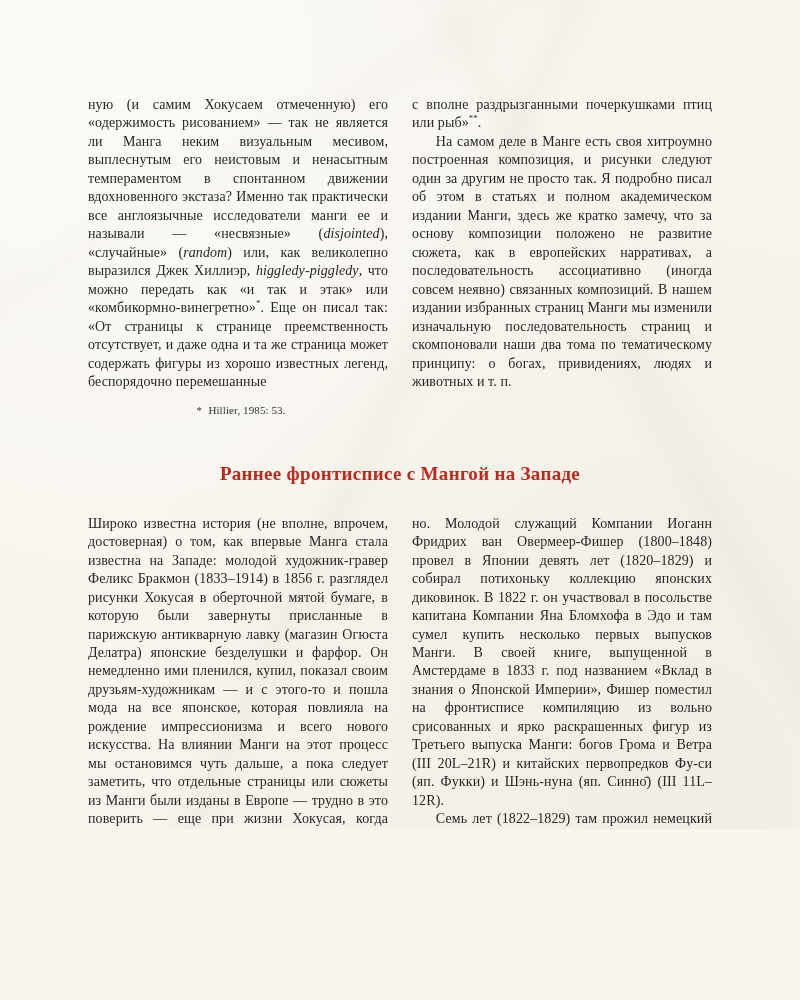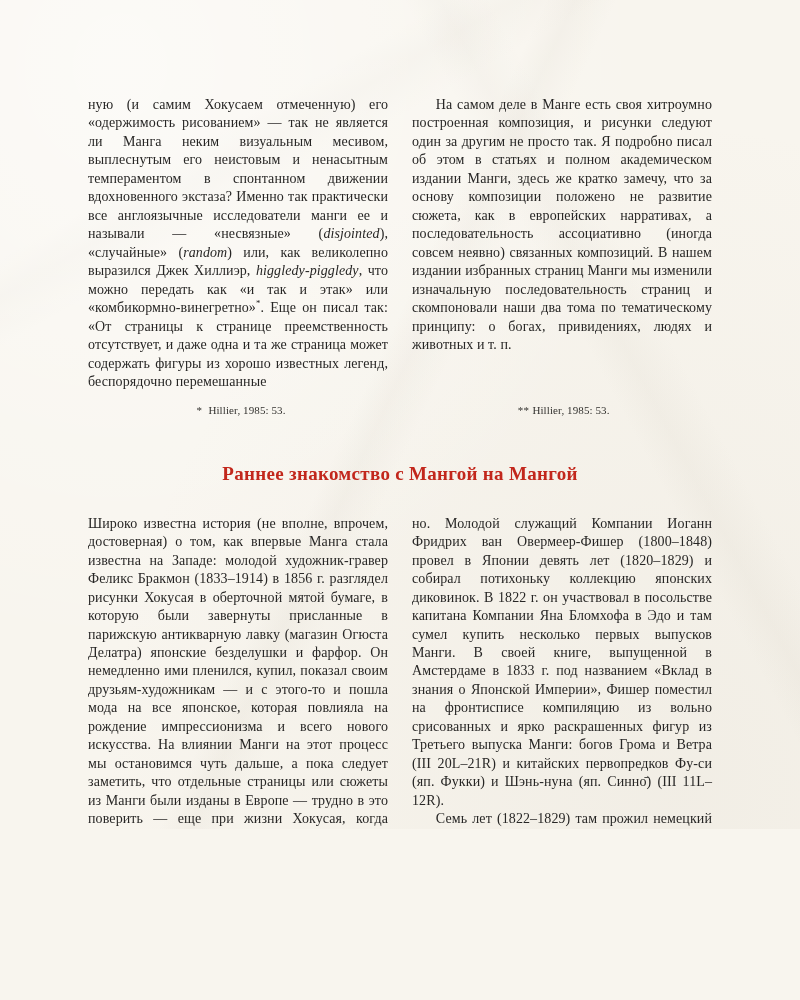--- a/index.html
+++ b/index.html
@@ -93,29 +93,27 @@
 
     <section class="section">
       <div class="columns top-cols">
         <div class="col">
           <p class="para"><span>ную (и самим Хокусаем отмеченную) его «одержимость рисованием» — так не является ли Манга неким визуальным месивом, выплеснутым его неистовым и ненасытным темпераментом в спонтанном движении вдохновенного экстаза? Именно так практически все англоязычные исследователи манги ее и называли — «несвязные» (</span><em>disjointed</em><span>), «случайные» (</span><em>random</em><span>) или, как великолепно выразился Джек Хиллиэр, </span><em>higgledy-piggledy</em><span>, что можно передать как «и так и этак» или «комбикормно-винегретно»</span><sup>*</sup><span>. Еще он писал так: «От страницы к странице преемственность отсутствует, и даже одна и та же страница может содержать фигуры из хорошо известных легенд, беспорядочно перемешанные</span></p>
           <div class="footnote">
             <span class="fn-marker">*</span><span class="fn-text">Hillier, 1985: 53.</span>
           </div>
         </div>
         <div class="col">
+          <p class="para"><span>с вполне раздрызганными почеркушками птиц или рыб»</span><sup>**</sup><span>.</span></p>
           <p class="para indent"><span>На самом деле в Манге есть своя хитроумно построенная композиция, и рисунки следуют один за другим не просто так. Я подробно писал об этом в статьях и полном академическом издании Манги, здесь же кратко замечу, что за основу композиции положено не развитие сюжета, как в европейских нарративах, а последовательность ассоциативно (иногда совсем неявно) связанных композиций. В нашем издании избранных страниц Манги мы изменили изначальную последовательность страниц и скомпоновали наши два тома по тематическому принципу: о богах, привидениях, людях и животных и т. п.</span></p>
-          <div class="footnote">
-            <span class="fn-marker">**</span><span class="fn-text">Hillier, 1985: 53.</span>
-          </div>
         </div>
       </div>
     </section>
 
-    <h2 class="chapter-heading">Раннее знакомство с Мангой на Мангой</h2>
+    <h2 class="chapter-heading">Раннее фронтисписе с Мангой на Западе</h2>
 
     <section class="section">
       <div class="columns">
         <div class="col">
           <p class="para"><span>Широко известна история (не вполне, впрочем, достоверная) о том, как впервые Манга стала известна на Западе: молодой художник-гравер Феликс Бракмон (1833–1914) в 1856 г. разглядел рисунки Хокусая в оберточной мятой бумаге, в которую были завернуты присланные в парижскую антикварную лавку (магазин Огюста Делатра) японские безделушки и фарфор. Он немедленно ими пленился, купил, показал своим друзьям-художникам — и с этого-то и пошла мода на все японское, которая повлияла на рождение импрессионизма и всего нового искусства. На влиянии Манги на этот процесс мы остановимся чуть дальше, а пока следует заметить, что отдельные страницы или сюжеты из Манги были изданы в Европе — трудно в это поверить — еще при жизни Хокусая, когда Япония была закрыта и контактов не было практически никаких. Тем не менее при Нагасаки существовала голландская фактория; раз в год корабли владевшей ею Ост-Индской компании ходили туда и обрат-</span></p>
         </div>
         <div class="col">
           <p class="para"><span>но. Молодой служащий Компании Иоганн Фридрих ван Овермеер-Фишер (1800–1848) провел в Японии девять лет (1820–1829) и собирал потихоньку коллекцию японских диковинок. В 1822 г. он участвовал в посольстве капитана Компании Яна Бломхофа в Эдо и там сумел купить несколько первых выпусков Манги. В своей книге, выпущенной в Амстердаме в 1833 г. под названием «Вклад в знания о Японской Империи», Фишер поместил на фронтисписе компиляцию из вольно срисованных и ярко раскрашенных фигур из Третьего выпуска Манги: богов Грома и Ветра (III 20L–21R) и китайских первопредков Фу-си (яп. Фукки) и Шэнь-нуна (яп. Синно̄) (III 11L–12R).</span></p>
           <p class="para indent"><span>Семь лет (1822–1829) там прожил немецкий врач и естествоиспытатель Франц фон Зибольд (1796–1866). Он собрал и вывез в Европу огромные коллекции, которые потом много лет обрабатывал, а также писал и издавал книги о Японии. Для фронтисписа первого тома своего капитального труда</span></p>
         </div>

